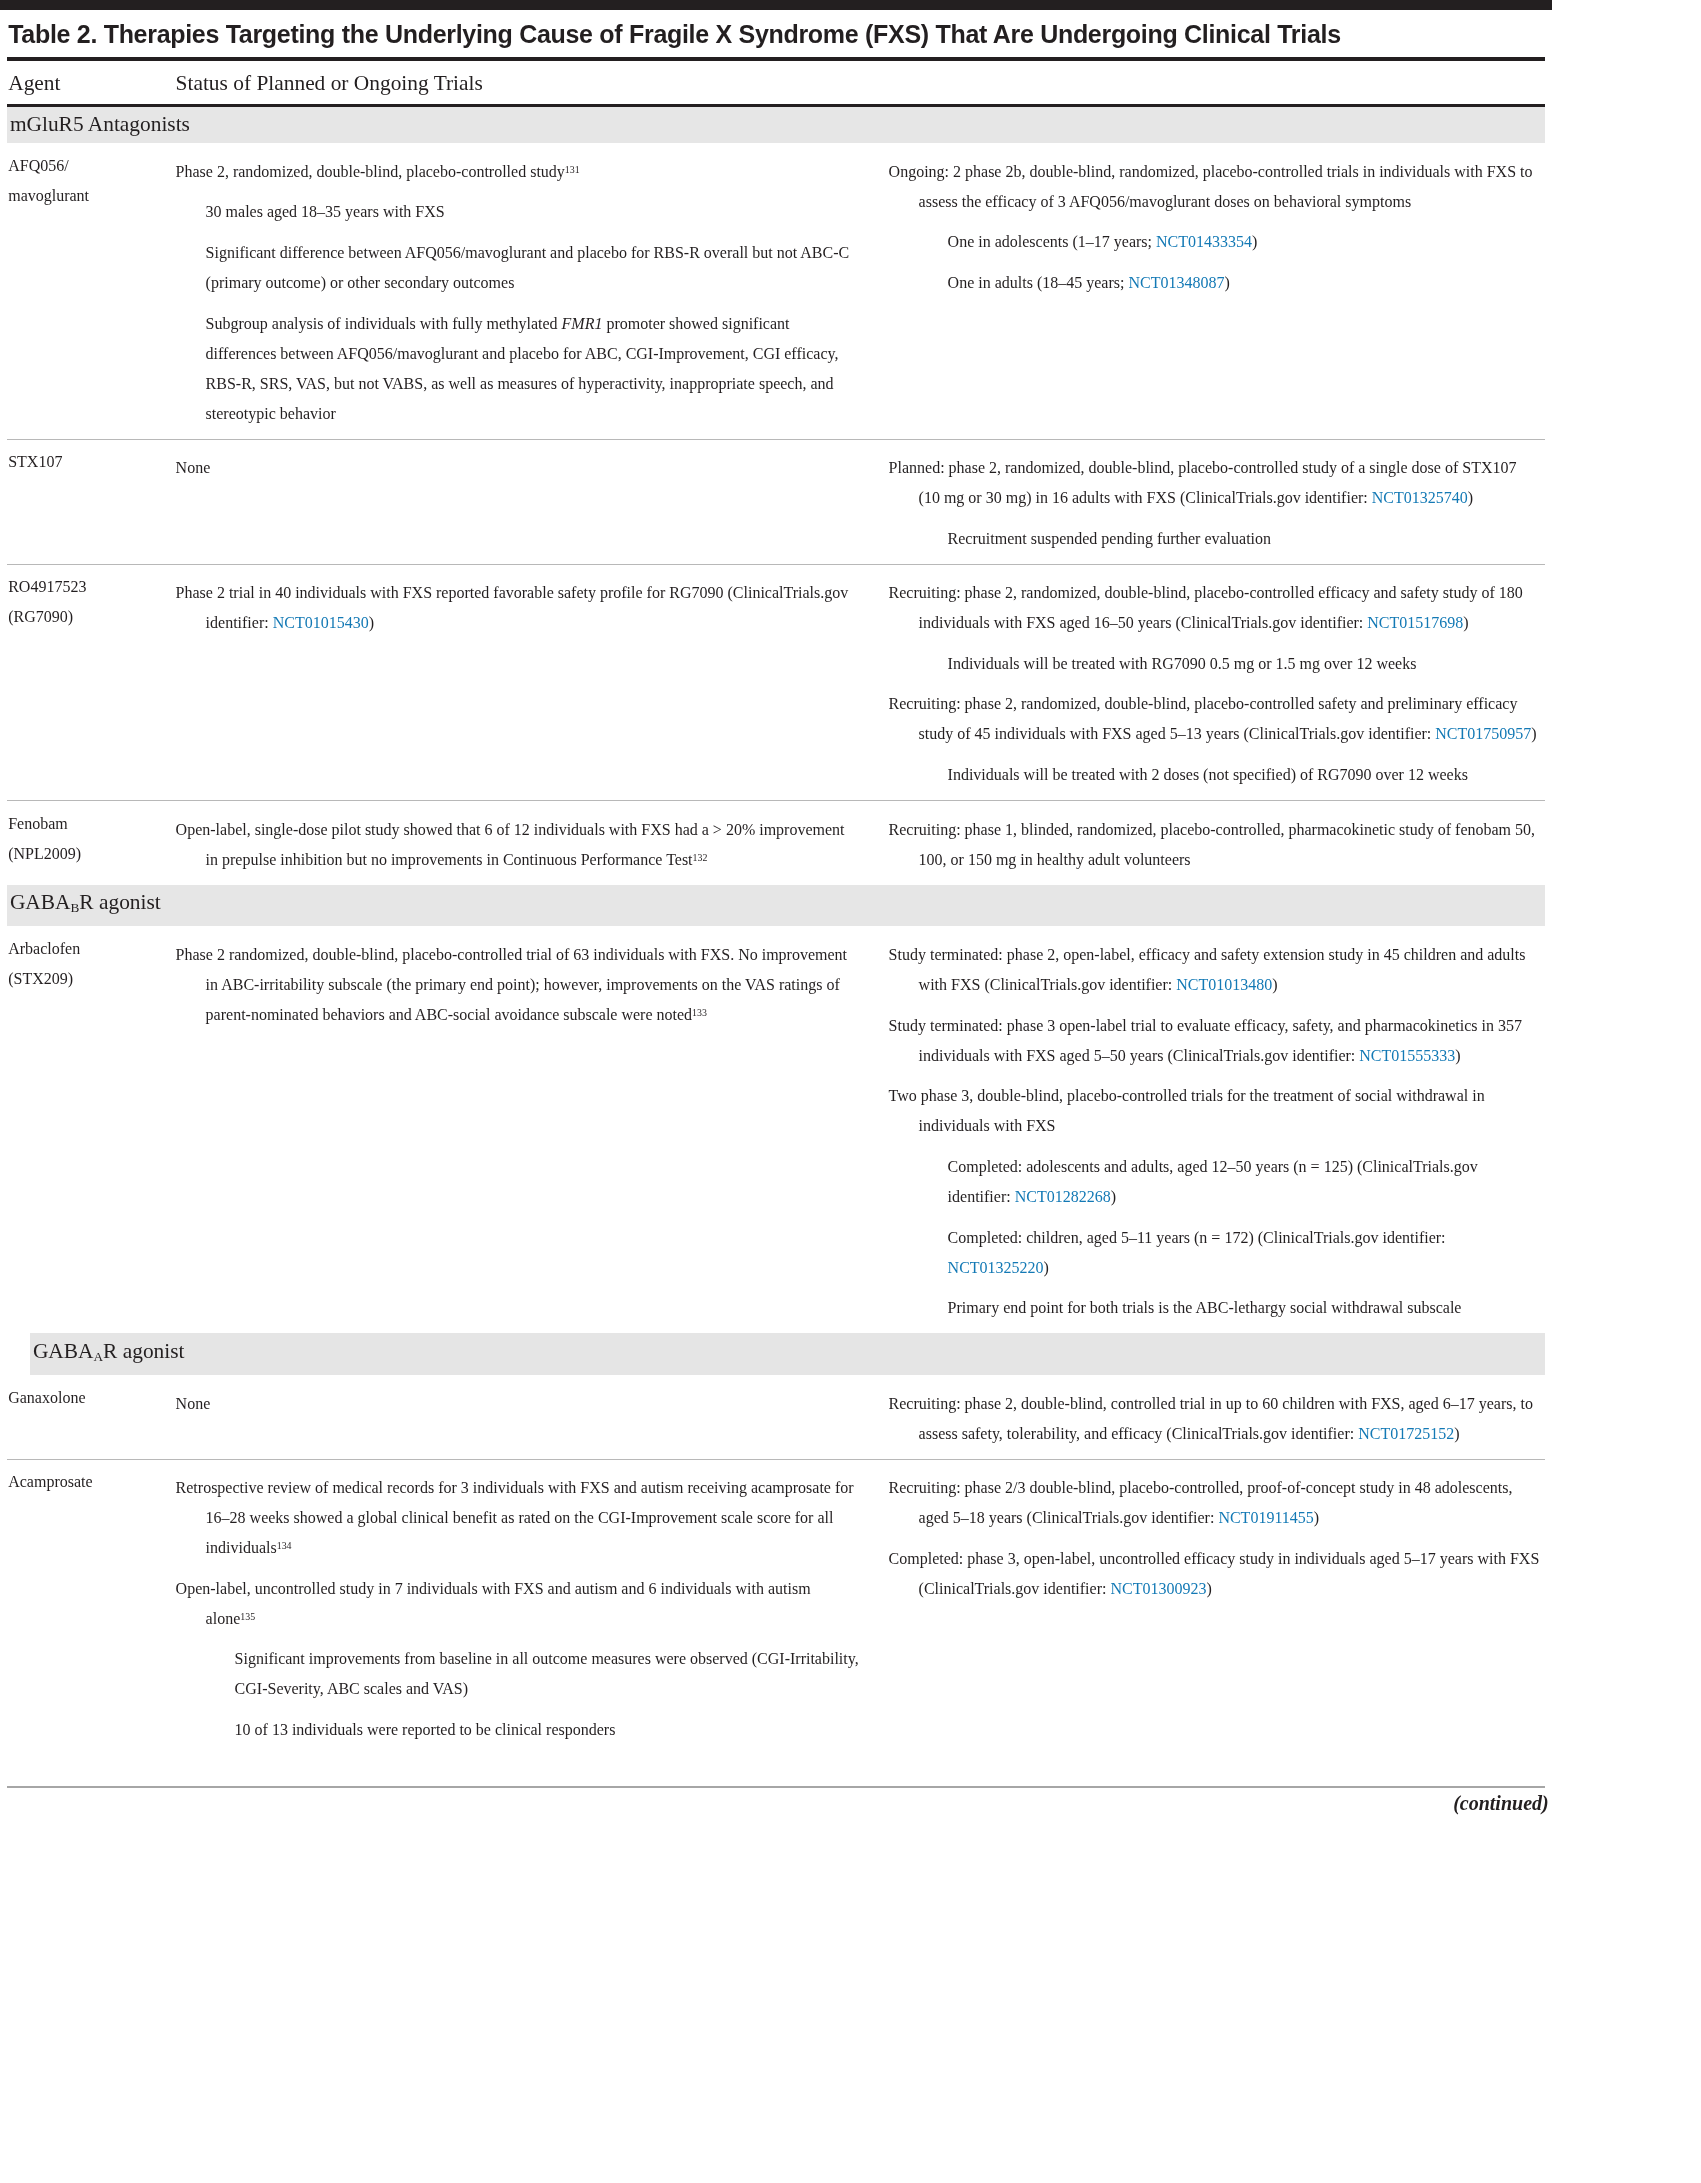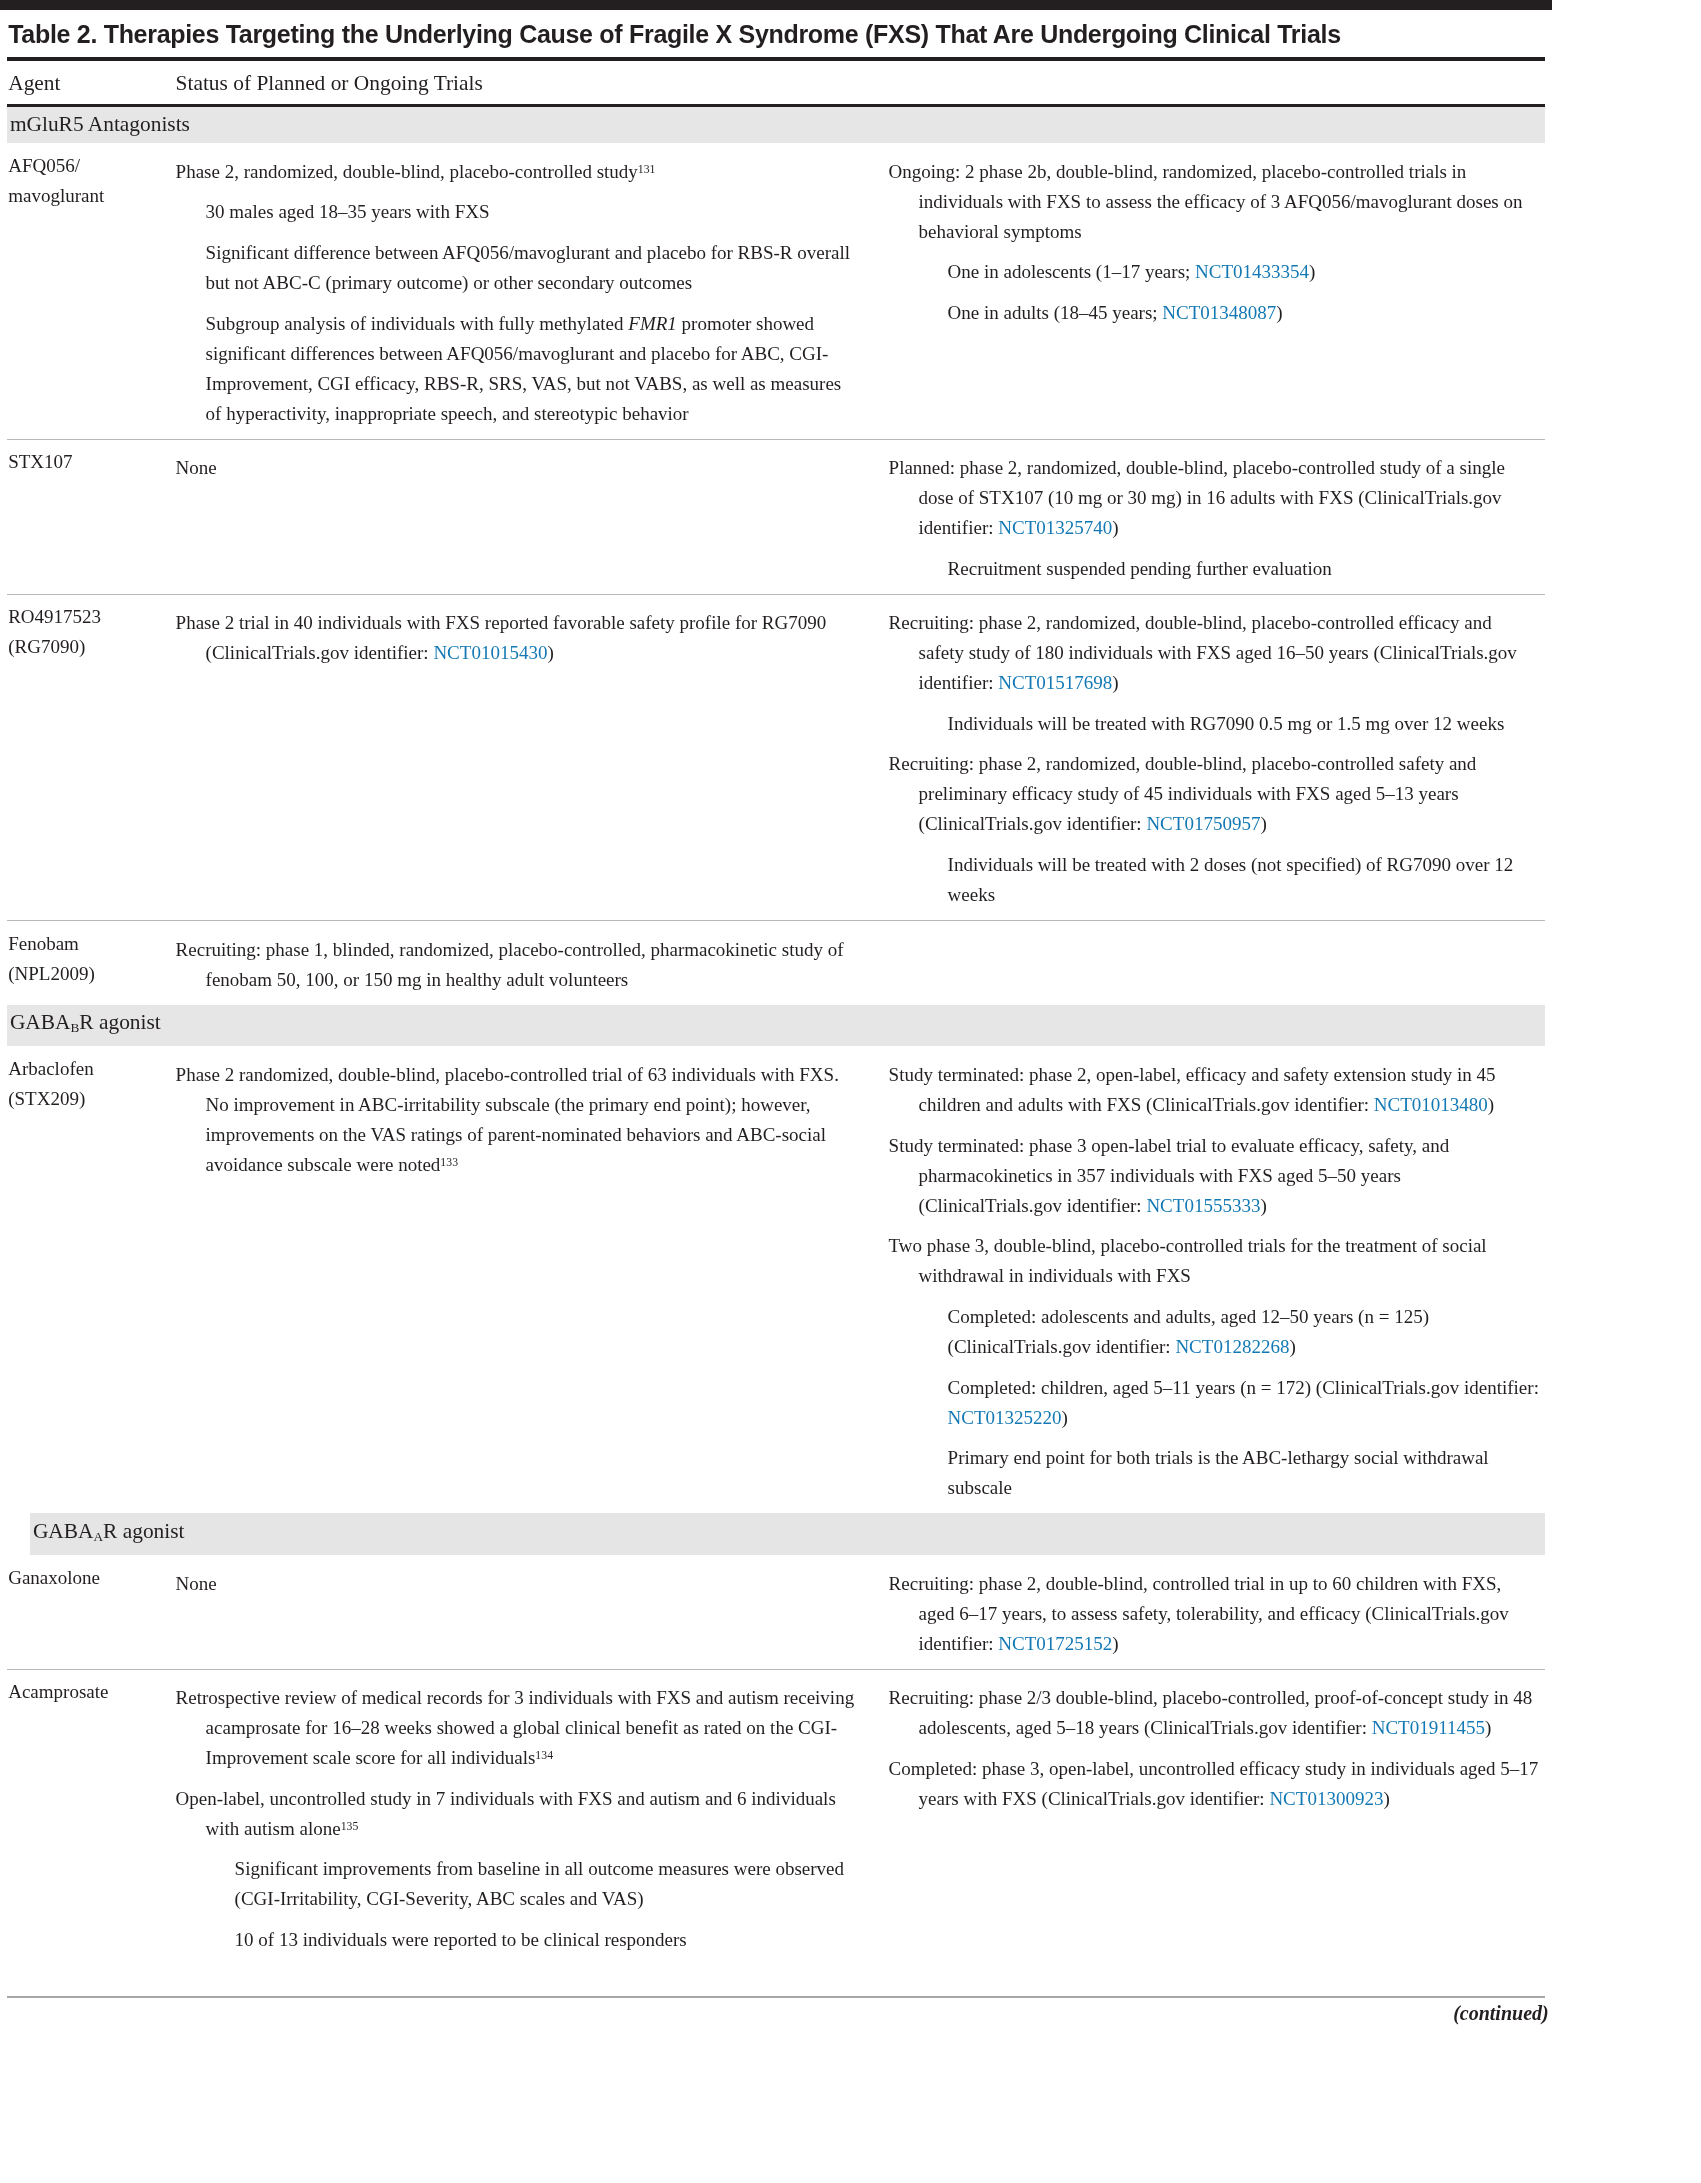--- a/index.html
+++ b/index.html
@@ -53,21 +53,21 @@
   }
   .band sub { font-size: 0.62em; vertical-align: -0.25em; }
 
   .row {
     display: grid;
     grid-template-columns: 169px 713px 1fr;
     padding: 7.4px 0 10px 0;
   }
   .row + .row { border-top: 1.6px solid #b8b8b8; }
 
-  .cell { font-size: 19px; line-height: 30px; }
+  .cell { font-size: 16px; line-height: 30px; }
   .cell-agent { padding-left: 1.6px; padding-right: 5px; }
   .cell-agent .agent-line { line-height: 30px; }
   .cell-evidence { padding-right: 28px; }
   .cell-status { padding-right: 5px; }
 
   .para { margin: 0 0 10.7px 0; }
   .para:last-child { margin-bottom: 0; }
   .lv0 { padding-left: 30px; text-indent: -30px; margin-top: 6px; }
   .lv1 { margin-left: 30px; }
   .lv2 { margin-left: 59px; }
@@ -154,20 +154,23 @@
             <p class="para lv2"><span>Individuals will be treated with RG7090 0.5 mg or 1.5 mg over 12 weeks</span></p>
             <p class="para lv0"><span>Recruiting: phase 2, randomized, double-blind, placebo-controlled safety and preliminary efficacy study of 45 individuals with FXS aged 5–13 years (ClinicalTrials.gov identifier: </span><a class="nct-link" href="#" style="color: rgb(19, 121, 181);">NCT01750957</a><span>)</span></p>
             <p class="para lv2"><span>Individuals will be treated with 2 doses (not specified) of RG7090 over 12 weeks</span></p>
           </div>
         </div>
         <div class="row">
           <div class="cell cell-agent">
             <div class="agent-line">Fenobam</div>
             <div class="agent-line">(NPL2009)</div>
           </div>
+          <div class="cell cell-evidence">
+            <p class="para lv0"><span>Open-label, single-dose pilot study showed that 6 of 12 individuals with FXS had a &gt; 20% improvement in prepulse inhibition but no improvements in Continuous Performance Test</span><sup>132</sup></p>
+          </div>
           <div class="cell cell-status">
             <p class="para lv0"><span>Recruiting: phase 1, blinded, randomized, placebo-controlled, pharmacokinetic study of fenobam 50, 100, or 150 mg in healthy adult volunteers</span></p>
           </div>
         </div>
         <div class="band" style="background: rgb(230, 230, 230);"><span>GABA</span><sub>B</sub><span>R agonist</span></div>
         <div class="row">
           <div class="cell cell-agent">
             <div class="agent-line">Arbaclofen</div>
             <div class="agent-line">(STX209)</div>
           </div>

